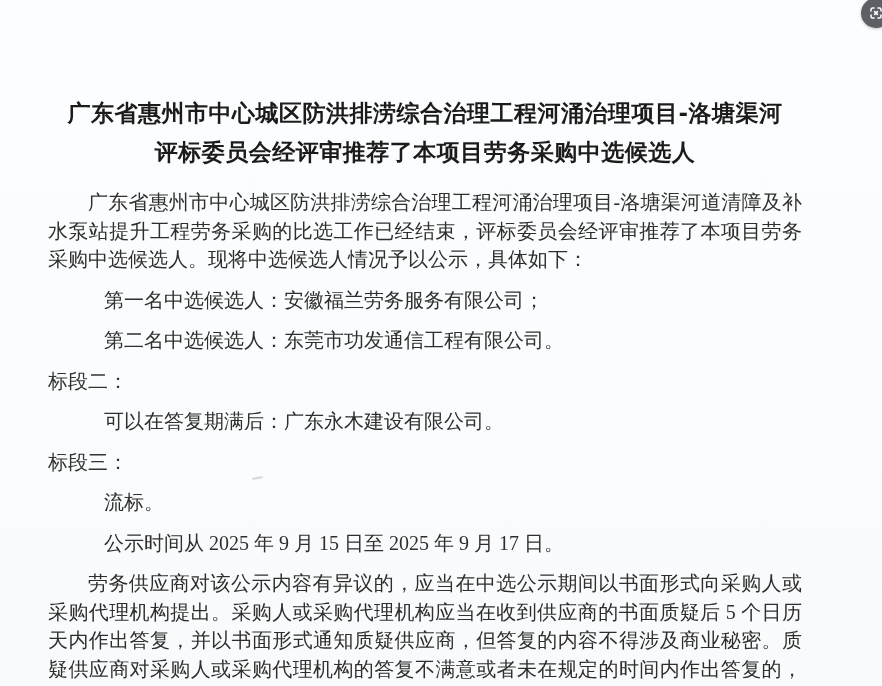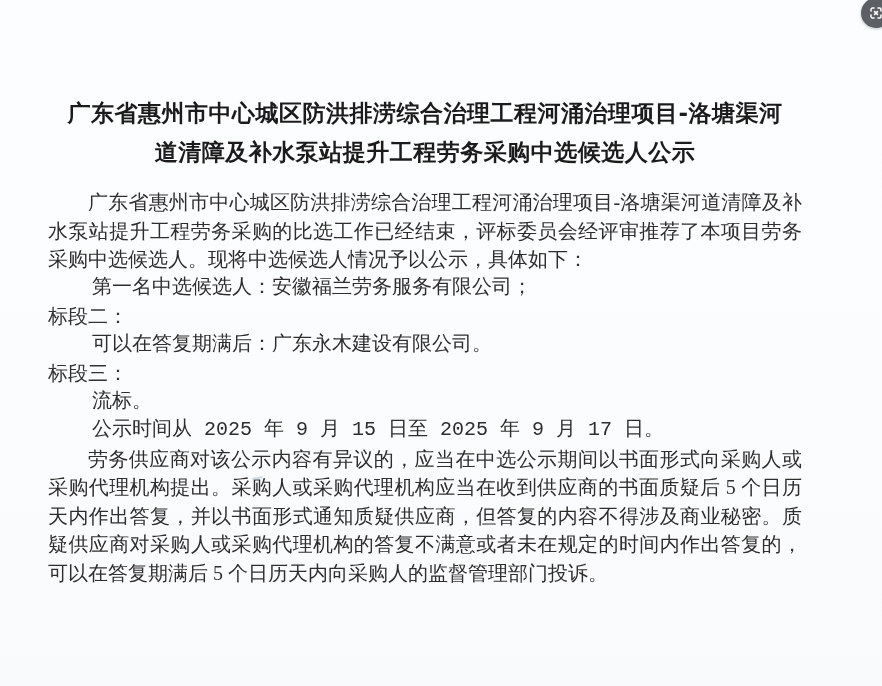--- a/index.html
+++ b/index.html
@@ -46,23 +46,22 @@
     margin: 0;
     text-align: justify;
     text-indent: 2em;
   }
   .section-label {
     margin: 0;
     text-indent: 0;
     color: #333;
   }
   .entry-line {
-    margin: 0;
+    margin: 12px;
     padding-left: 2.2em;
-    font-family: Liberation Mono, monospace;
   }
   .fab {
     position: absolute;
     top: -2px;
     left: 861px;
     width: 30px;
     height: 30px;
     border-radius: 50%;
     background: #5c6064;
     box-shadow: 0 1px 3px rgba(0,0,0,0.25);
@@ -86,28 +85,29 @@
 </style>
 </head>
 <body>
 
 <div class="page">
 
   <div class="doc">
 
     <h1 class="doc-title">
       <span>广东省惠州市中心城区防洪排涝综合治理工程河涌治理项目-洛塘渠河</span>
-      <span>道清障及补水泵站提升工程劳务采购中选候选人公示</span>
+      <span>评标委员会经评审推荐了本项目劳务采购中选候选人</span>
     </h1>
 
     <div class="body-text">
 
       <p class="para">广东省惠州市中心城区防洪排涝综合治理工程河涌治理项目-洛塘渠河道清障及补水泵站提升工程劳务采购的比选工作已经结束，评标委员会经评审推荐了本项目劳务采购中选候选人。现将中选候选人情况予以公示，具体如下：</p>
 
       <p class="entry-line">第一名中选候选人：安徽福兰劳务服务有限公司；</p>
+      <p class="entry-line">第二名中选候选人：东莞市功发通信工程有限公司。</p>
 
       <p class="section-label">标段二：</p>
       <p class="entry-line">可以在答复期满后：广东永木建设有限公司。</p>
 
       <p class="section-label">标段三：</p>
       <p class="entry-line">流标。</p>
 
       <p class="entry-line">公示时间从 2025 年 9 月 15 日至 2025 年 9 月 17 日。</p>
 
       <p class="para">劳务供应商对该公示内容有异议的，应当在中选公示期间以书面形式向采购人或采购代理机构提出。采购人或采购代理机构应当在收到供应商的书面质疑后 5 个日历天内作出答复，并以书面形式通知质疑供应商，但答复的内容不得涉及商业秘密。质疑供应商对采购人或采购代理机构的答复不满意或者未在规定的时间内作出答复的，可以在答复期满后 5 个日历天内向采购人的监督管理部门投诉。</p>

